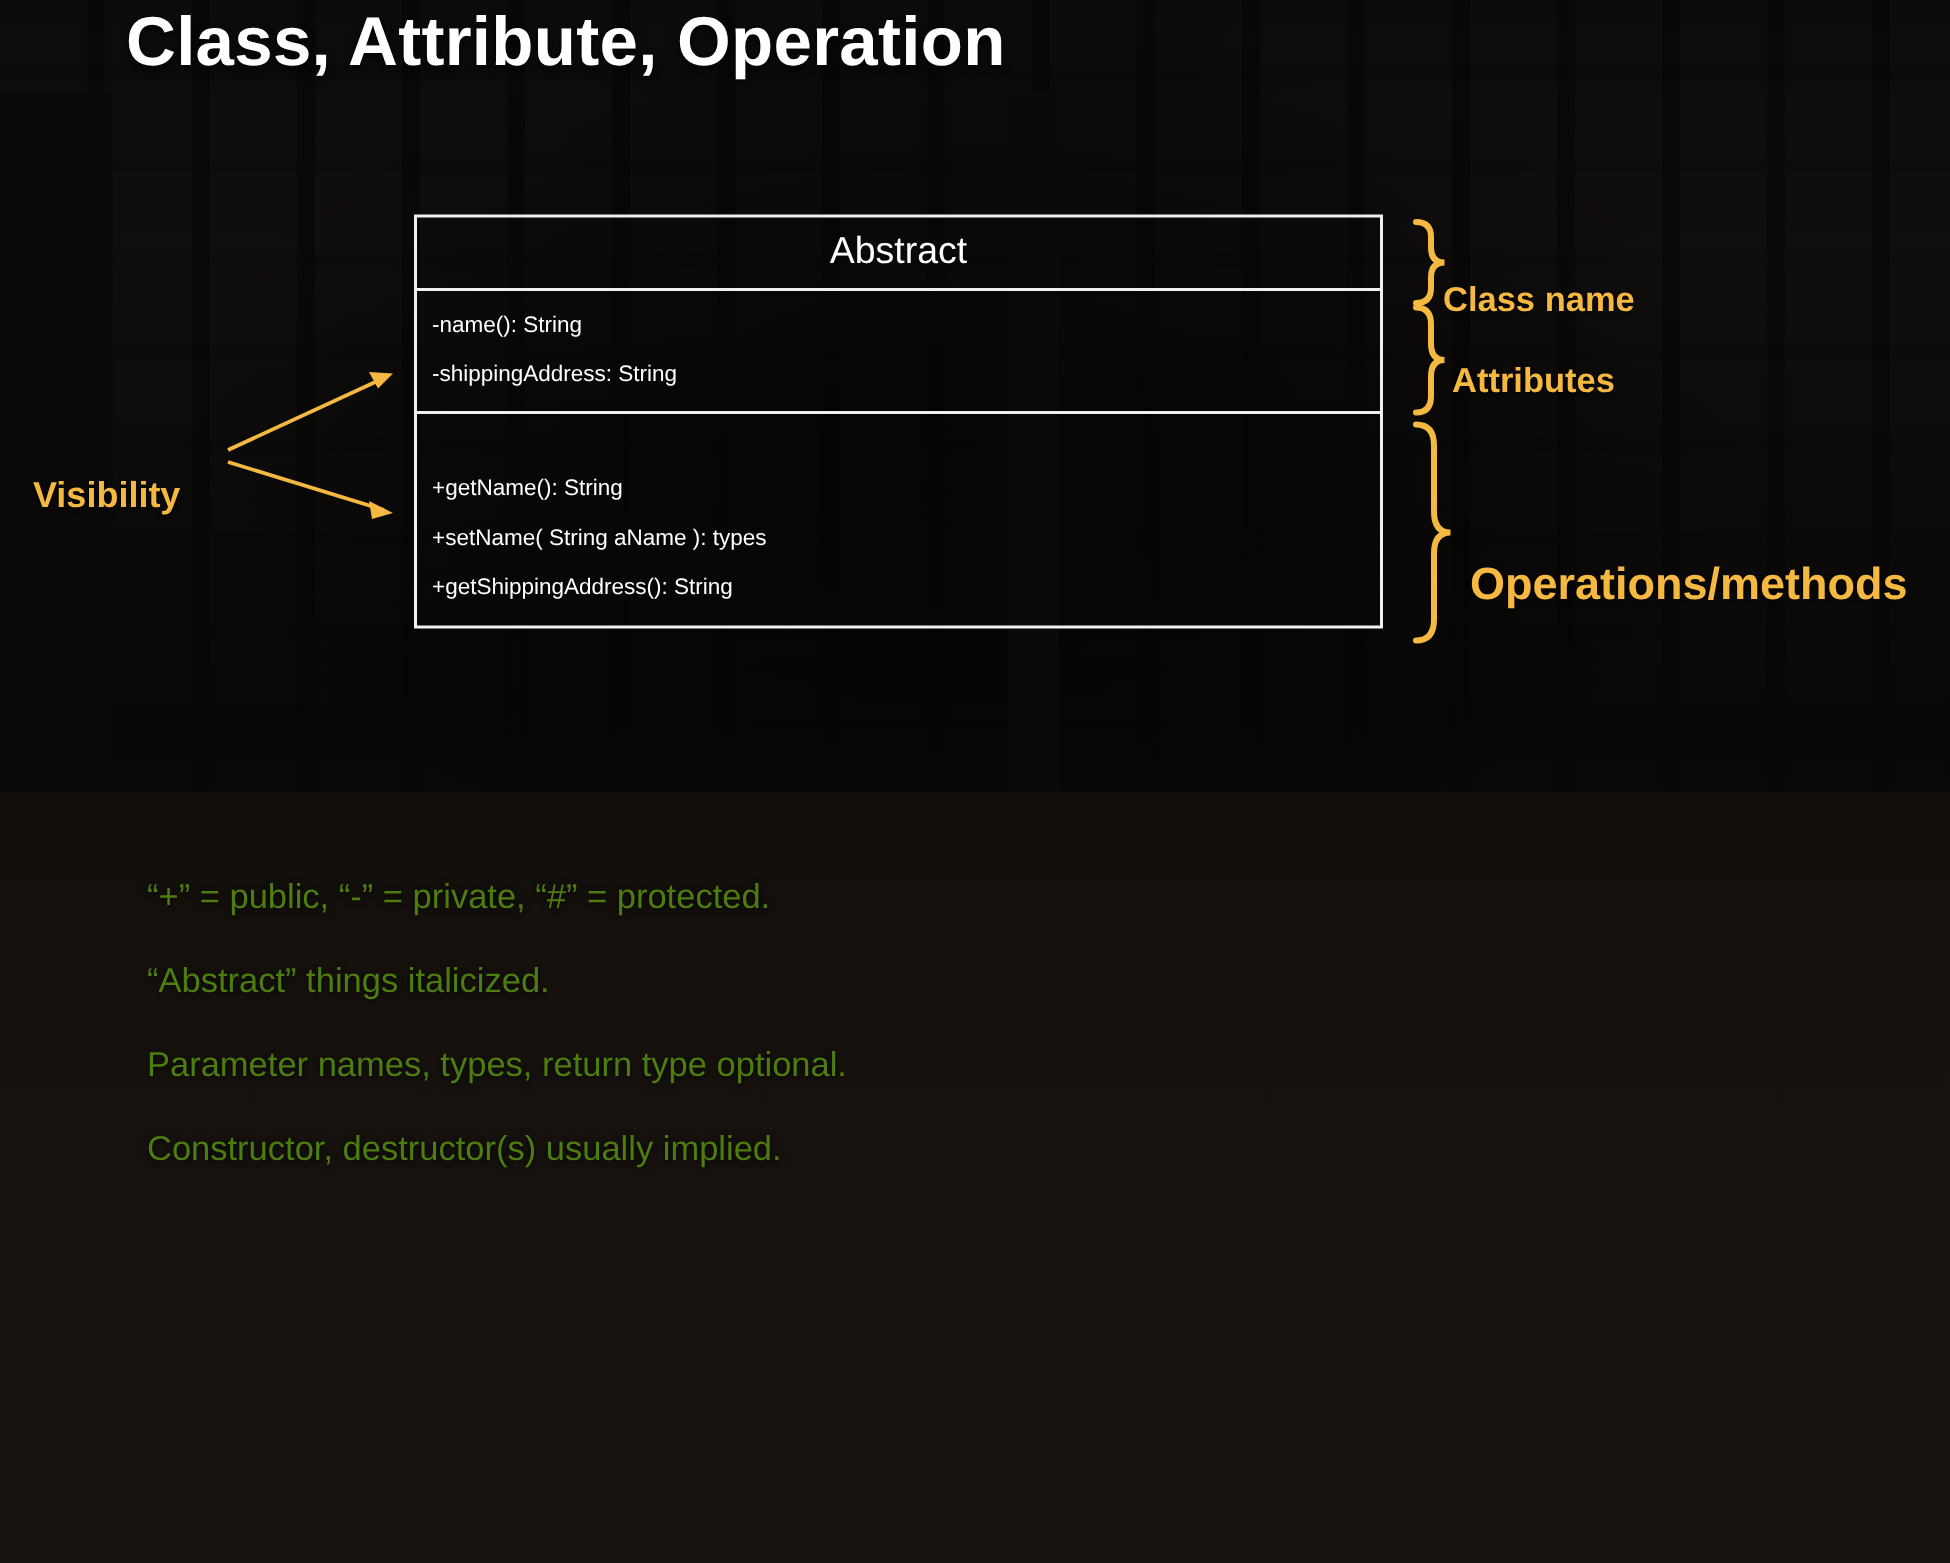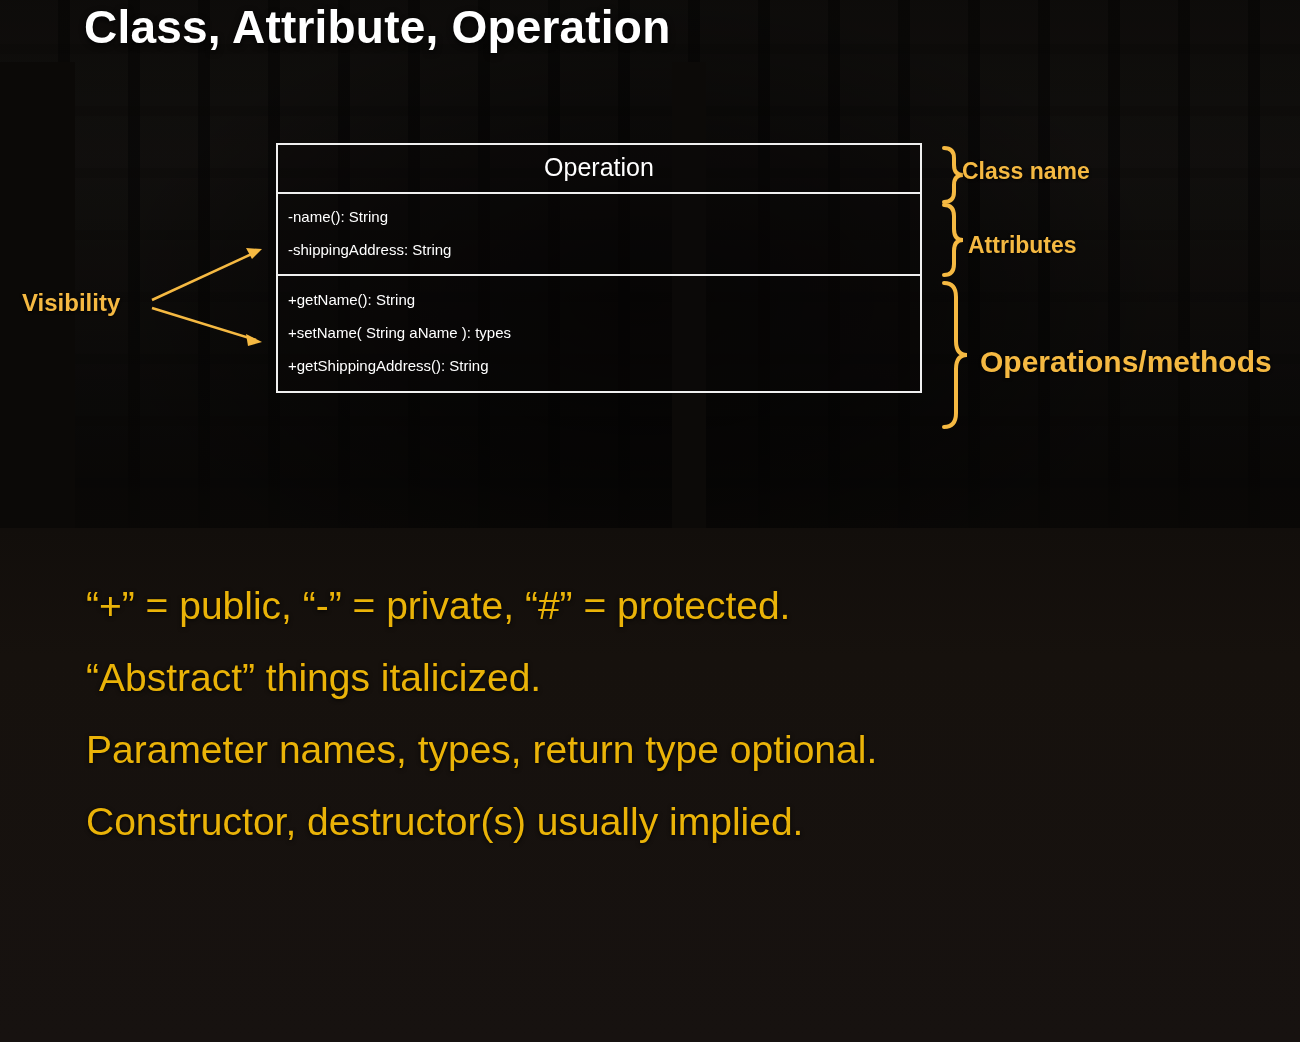--- a/index.html
+++ b/index.html
@@ -97,81 +97,84 @@
     padding: 8px 0 10px 0;
     border-bottom: 2px solid #f0f0f0;
     color: #ffffff;
   }
   .uml-attributes {
     padding: 6px 0 8px 10px;
     border-bottom: 2px solid #f0f0f0;
   }
   .uml-operations {
     padding: 7px 16px 9px 10px;
+    margin-top: 26px;
   }
   .uml-line {
     font-size: 15px;
     line-height: 33px;
     color: #ffffff;
     white-space: nowrap;
   }
 
   
   .anno {
     position: absolute;
     color: #f5b942;
     font-weight: bold;
     font-size: 23px;
     white-space: nowrap;
     text-shadow: 0 1px 3px rgba(0,0,0,0.8);
+    margin-top: 28px;
   }
   .anno-classname { left: 962px; top: 158px; }
-  .anno-attributes { left: 968px; top: 232px; }
+  .anno-attributes { left: 968px; top: 212px; }
   .anno-operations { left: 980px; top: 345px; font-size: 30px; }
   .anno-visibility { left: 22px; top: 289px; font-size: 24px; }
 
   svg.overlay {
     position: absolute;
     left: 0; top: 0;
     width: 1300px; height: 1042px;
     pointer-events: none;
   }
 
   
   .bullets {
     position: absolute;
     left: 86px; top: 586px;
     width: 1120px;
   }
   .bullet {
-    font-size: 39px;
+    font-size: 23px;
     line-height: 1.0;
-    color: #eab308;
+    color: #4d7c0f;
     margin-bottom: 33px;
     text-shadow: 0 1px 4px rgba(0,0,0,0.8);
+    margin-left: 12px;
   }
   .bullet .u { text-decoration: underline; }
   .bullet .i { }
 </style>
 </head>
 <body>
 
 <div id="slide">
 
   <div class="bg-photo"></div>
   <div class="bg-dark-band"></div>
   <div class="bg-column-left"></div>
   <div class="bg-column-mid"></div>
   <div class="bg-bottom"></div>
   <div class="bg-bottom-texture"></div>
 
   <div class="slide-title">Class, Attribute, Operation</div>
 
   <div class="uml-box">
-    <div class="uml-section uml-classname">Operation</div>
+    <div class="uml-section uml-classname">Abstract</div>
     <div class="uml-section uml-attributes">
       <div class="uml-line">-name(): String</div>
       <div class="uml-line">-shippingAddress: String</div>
     </div>
     <div class="uml-section uml-operations">
       <div class="uml-line">+getName(): String</div>
       <div class="uml-line">+setName( String aName ): types</div>
       <div class="uml-line">+getShippingAddress(): String</div>
     </div>
   </div>

